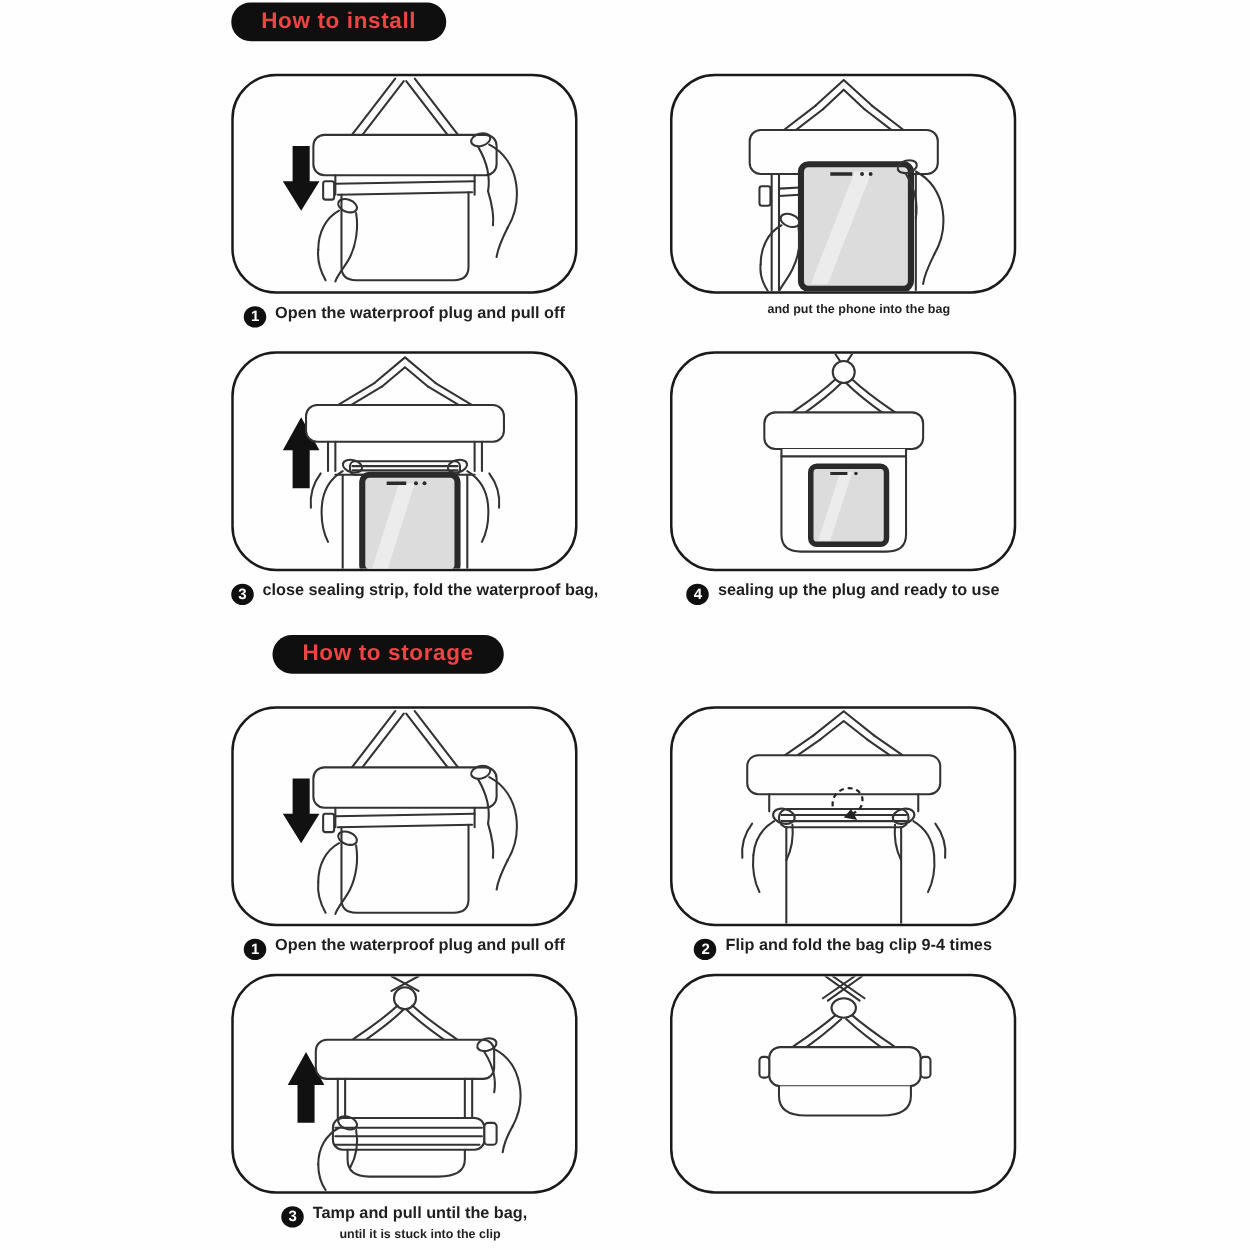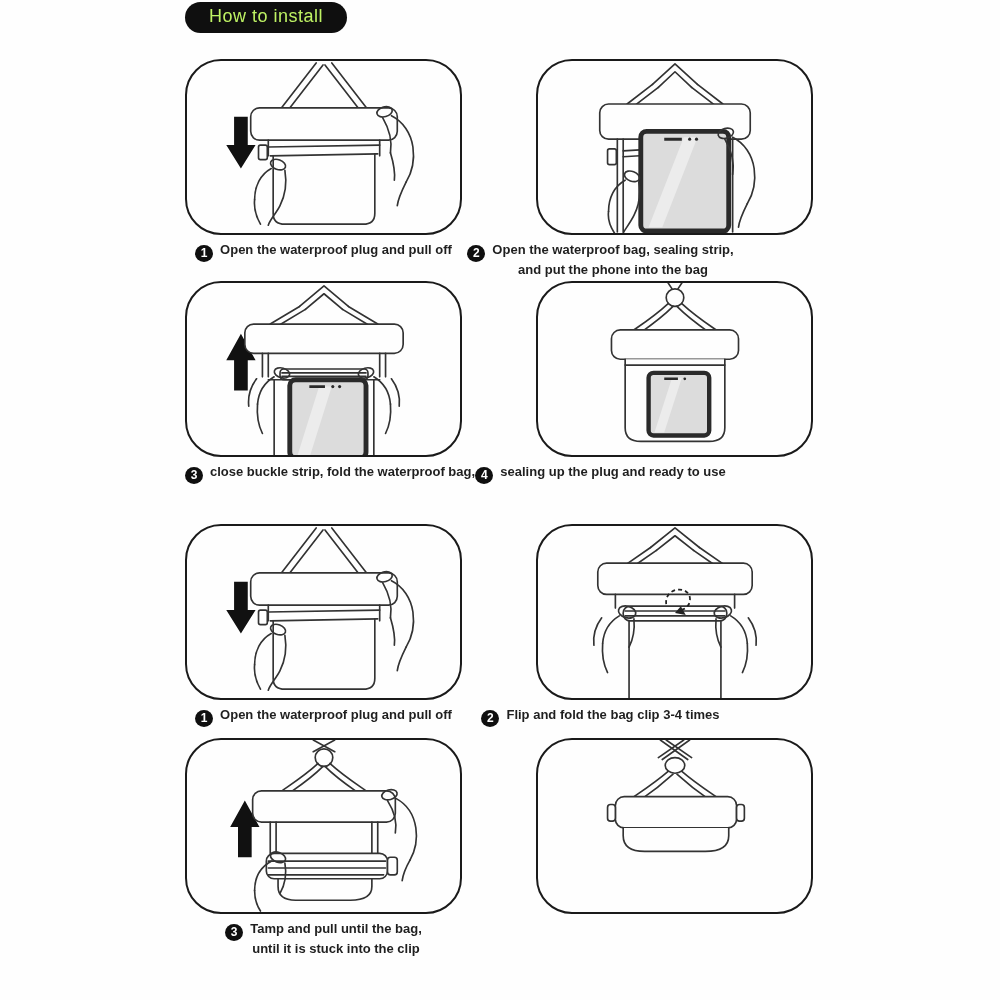--- a/index.html
+++ b/index.html
@@ -3,44 +3,44 @@
 <meta charset="utf-8">
 <style>
   html,body{margin:0;padding:0;}
   body{
     width:1000px;height:1000px;background:#ffffff;overflow:hidden;
     font-family:"Liberation Sans", sans-serif;
   }
   .sheet{position:absolute;left:0;top:0;width:1000px;height:1000px;background:#fefefe;}
   .content{position:absolute;left:185px;top:0;width:660px;}
   .pill{
-    display:inline-block;background:#0f0f0f;color:#bef264;
-    font-size:18px;font-weight:normal;letter-spacing:.5px;
+    display:inline-block;background:#0f0f0f;color:#ef4444;
+    font-size:18px;font-weight:bold;letter-spacing:.5px;
     padding:4px 24px 6px 24px;border-radius:18px;
   }
   .pill-install{margin-top:2px;}
   .pill-storage{margin-top:10px;margin-left:33px;}
   .panel-row{display:flex;gap:74px;margin-top:26px;}
   .panel{
     width:277px;height:176px;box-sizing:border-box;
     border:2px solid #1a1a1a;border-radius:36px;background:#fefefe;
     overflow:hidden;
   }
   .panel svg{width:100%;height:100%;display:block;}
-  .caption-row{display:flex;margin-top:7px;}
+  .caption-row{display:flex;gap:74px;margin-top:7px;}
   .caption-row.tall{height:34px;}
   .caption-row.short{height:26px;}
   .caption{width:277px;text-align:center;color:#1f1f1f;}
   .cap-line1{font-size:13px;font-weight:bold;white-space:nowrap;}
   .badge{
     display:inline-block;width:18px;height:17px;border-radius:50%;
     background:#0f0f0f;color:#fff;font-size:12px;font-weight:bold;
     line-height:17px;text-align:center;vertical-align:-3px;margin-right:7px;
   }
-  .cap-line2{font-size:13px;font-weight:bold;white-space:nowrap;padding-left:25px;}
+  .cap-line2{font-size:10px;font-weight:bold;white-space:nowrap;padding-left:25px;}
   .ln{fill:none;stroke:#333;stroke-width:1.7px;stroke-linecap:round;stroke-linejoin:round;}
   .lnf{fill:#fefefe;stroke:#333;stroke-width:1.7px;stroke-linecap:round;stroke-linejoin:round;}
 </style>
 </head>
 <body>
 
 <div class="sheet">
 <div class="content">
 
   <div>
@@ -124,21 +124,20 @@
         </svg>
       </div>
     </div>
 
     <div class="caption-row tall">
       <div class="caption">
         <div class="cap-line1"><span class="badge">1</span><span>Open the waterproof plug and pull off</span></div>
         <div class="cap-line2"></div>
       </div>
       <div class="caption">
-        <div class="cap-line1"><span class="badge">2</span><span>Open the waterproof bag, sealing strip,</span></div>
         <div class="cap-line2">and put the phone into the bag</div>
       </div>
     </div>
 
     <div class="panel-row" style="margin-top:5px;">
 
       <div class="panel">
         <svg viewBox="0 0 277 176">
           <polygon points="54,52 69,79 61,79 61,110 47,110 47,79 39,79" fill="#111"></polygon>
           <g class="ln">
@@ -207,30 +206,31 @@
             <polygon points="118,153 136,97 146,97 128,153" fill="#ffffff" opacity="0.45"></polygon>
             <line x1="128" y1="98" x2="142" y2="98" stroke="#2a2a2a" stroke-width="2.5"></line>
             <circle cx="149" cy="98" r="1.4" fill="#2a2a2a"></circle>
           </g>
         </svg>
       </div>
     </div>
 
     <div class="caption-row tall">
       <div class="caption">
-        <div class="cap-line1"><span class="badge">3</span><span>close buckle strip, fold the waterproof bag,</span></div>
+        <div class="cap-line1"><span class="badge">3</span><span>close sealing strip, fold the waterproof bag,</span></div>
       </div>
       <div class="caption">
         <div class="cap-line1"><span class="badge">4</span><span>sealing up the plug and ready to use</span></div>
         <div class="cap-line2"></div>
       </div>
     </div>
   </div>
 
   <div>
+    <span class="pill pill-storage">How to storage</span>
 
     <div class="panel-row">
 
       <div class="panel">
         <svg viewBox="0 0 277 176">
           <g class="ln">
             <path d="M131,2 L94,50"></path>
                 <path d="M138,4 L101,52"></path>
             <path d="M147,2 L184,50"></path>
                 <path d="M140,4 L177,52"></path>
@@ -304,21 +304,21 @@
         </svg>
       </div>
     </div>
 
     <div class="caption-row short">
       <div class="caption">
         <div class="cap-line1"><span class="badge">1</span><span>Open the waterproof plug and pull off</span></div>
         <div class="cap-line2"></div>
       </div>
       <div class="caption">
-        <div class="cap-line1"><span class="badge">2</span><span>Flip and fold the bag clip 3-4 times</span></div>
+        <div class="cap-line1"><span class="badge">2</span><span>Flip and fold the bag clip 9-4 times</span></div>
         <div class="cap-line2"></div>
       </div>
     </div>
 
     <div class="panel-row" style="margin-top:5px;">
 
       <div class="panel">
         <svg viewBox="0 0 277 176">
           <polygon points="58,62 73,89 65,89 65,120 51,120 51,89 43,89" fill="#111"></polygon>
           <g class="ln">

